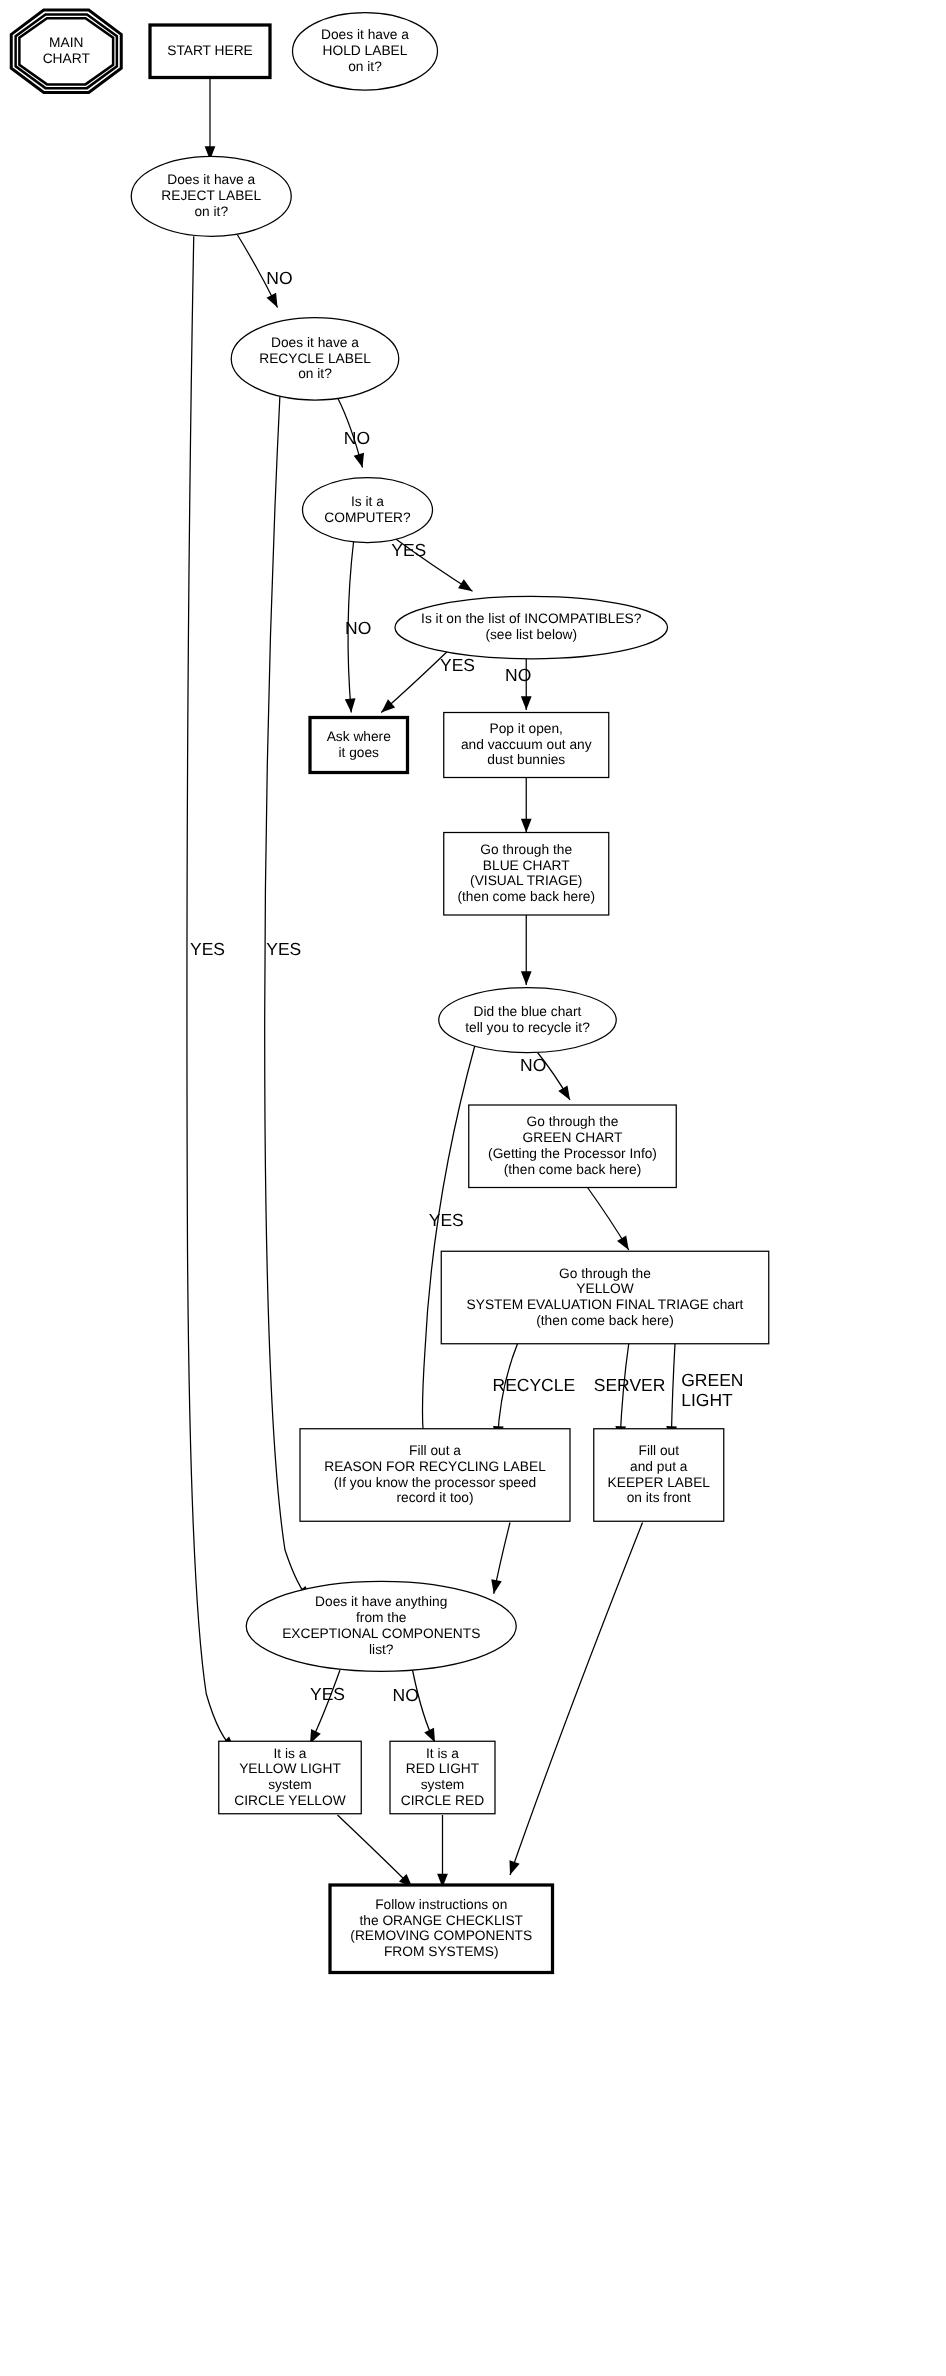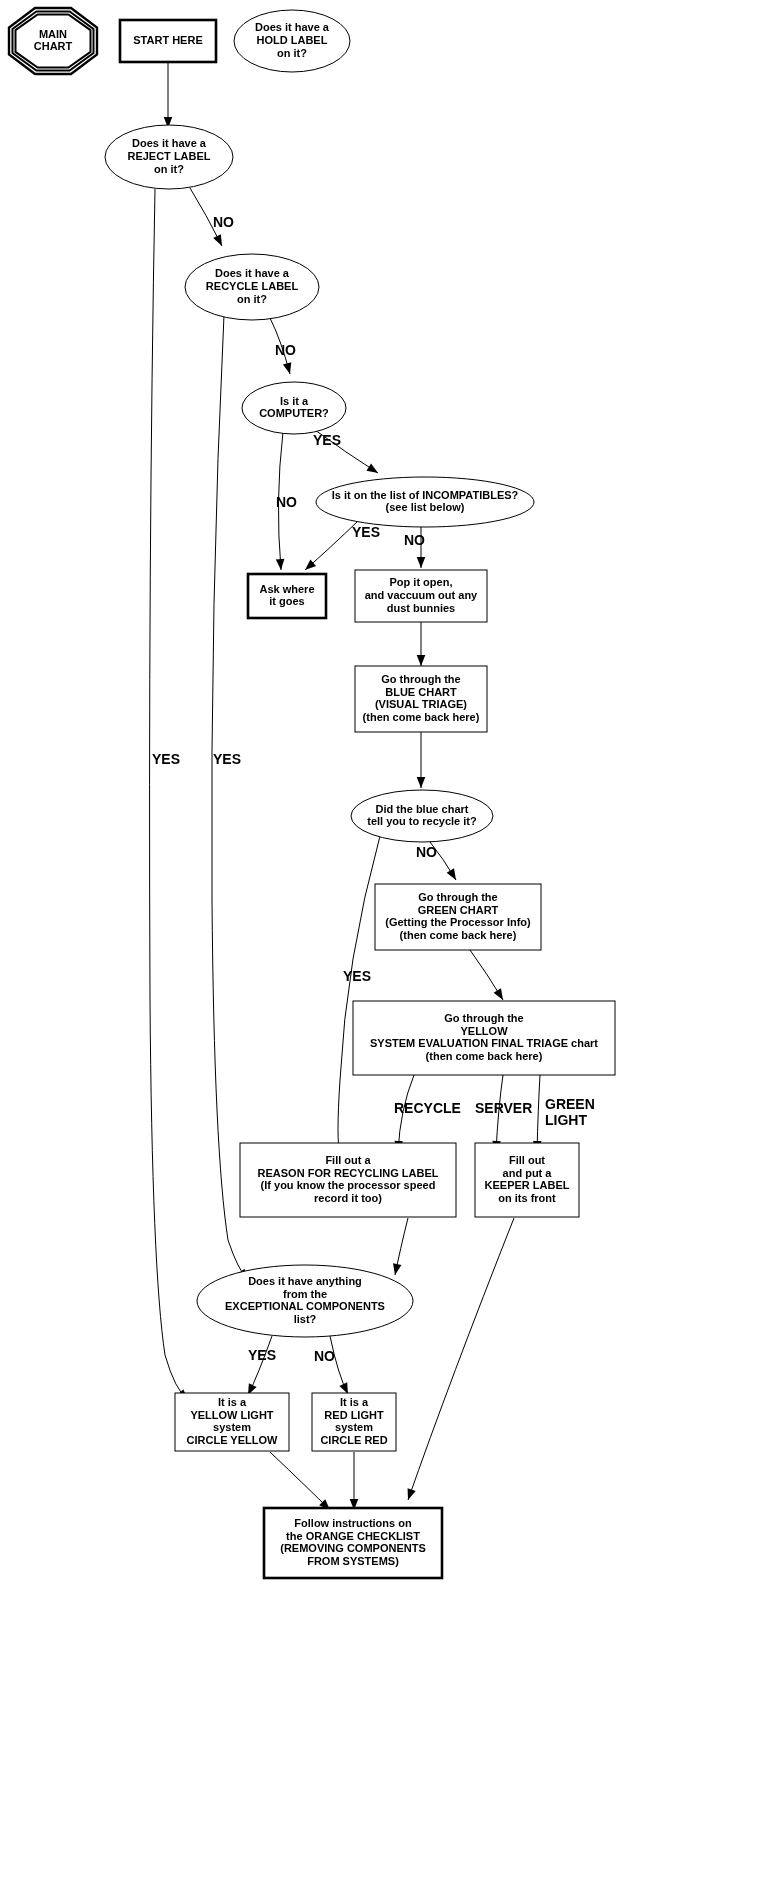--- a/index.html
+++ b/index.html
@@ -10,21 +10,20 @@
   body {
     width: 757px;
     height: 1901px;
     font-family: "Liberation Sans", sans-serif;
     overflow: hidden;
   }
   #chart-root {
     position: relative;
     width: 647px;
     height: 1901px;
-    font-weight: bold;
   }
   svg#flow {
     display: block;
     width: 757px;
     height: 1901px;
     background: #ffffff;
   }
   .node-shape {
     fill: #ffffff;
     stroke: #000000;

